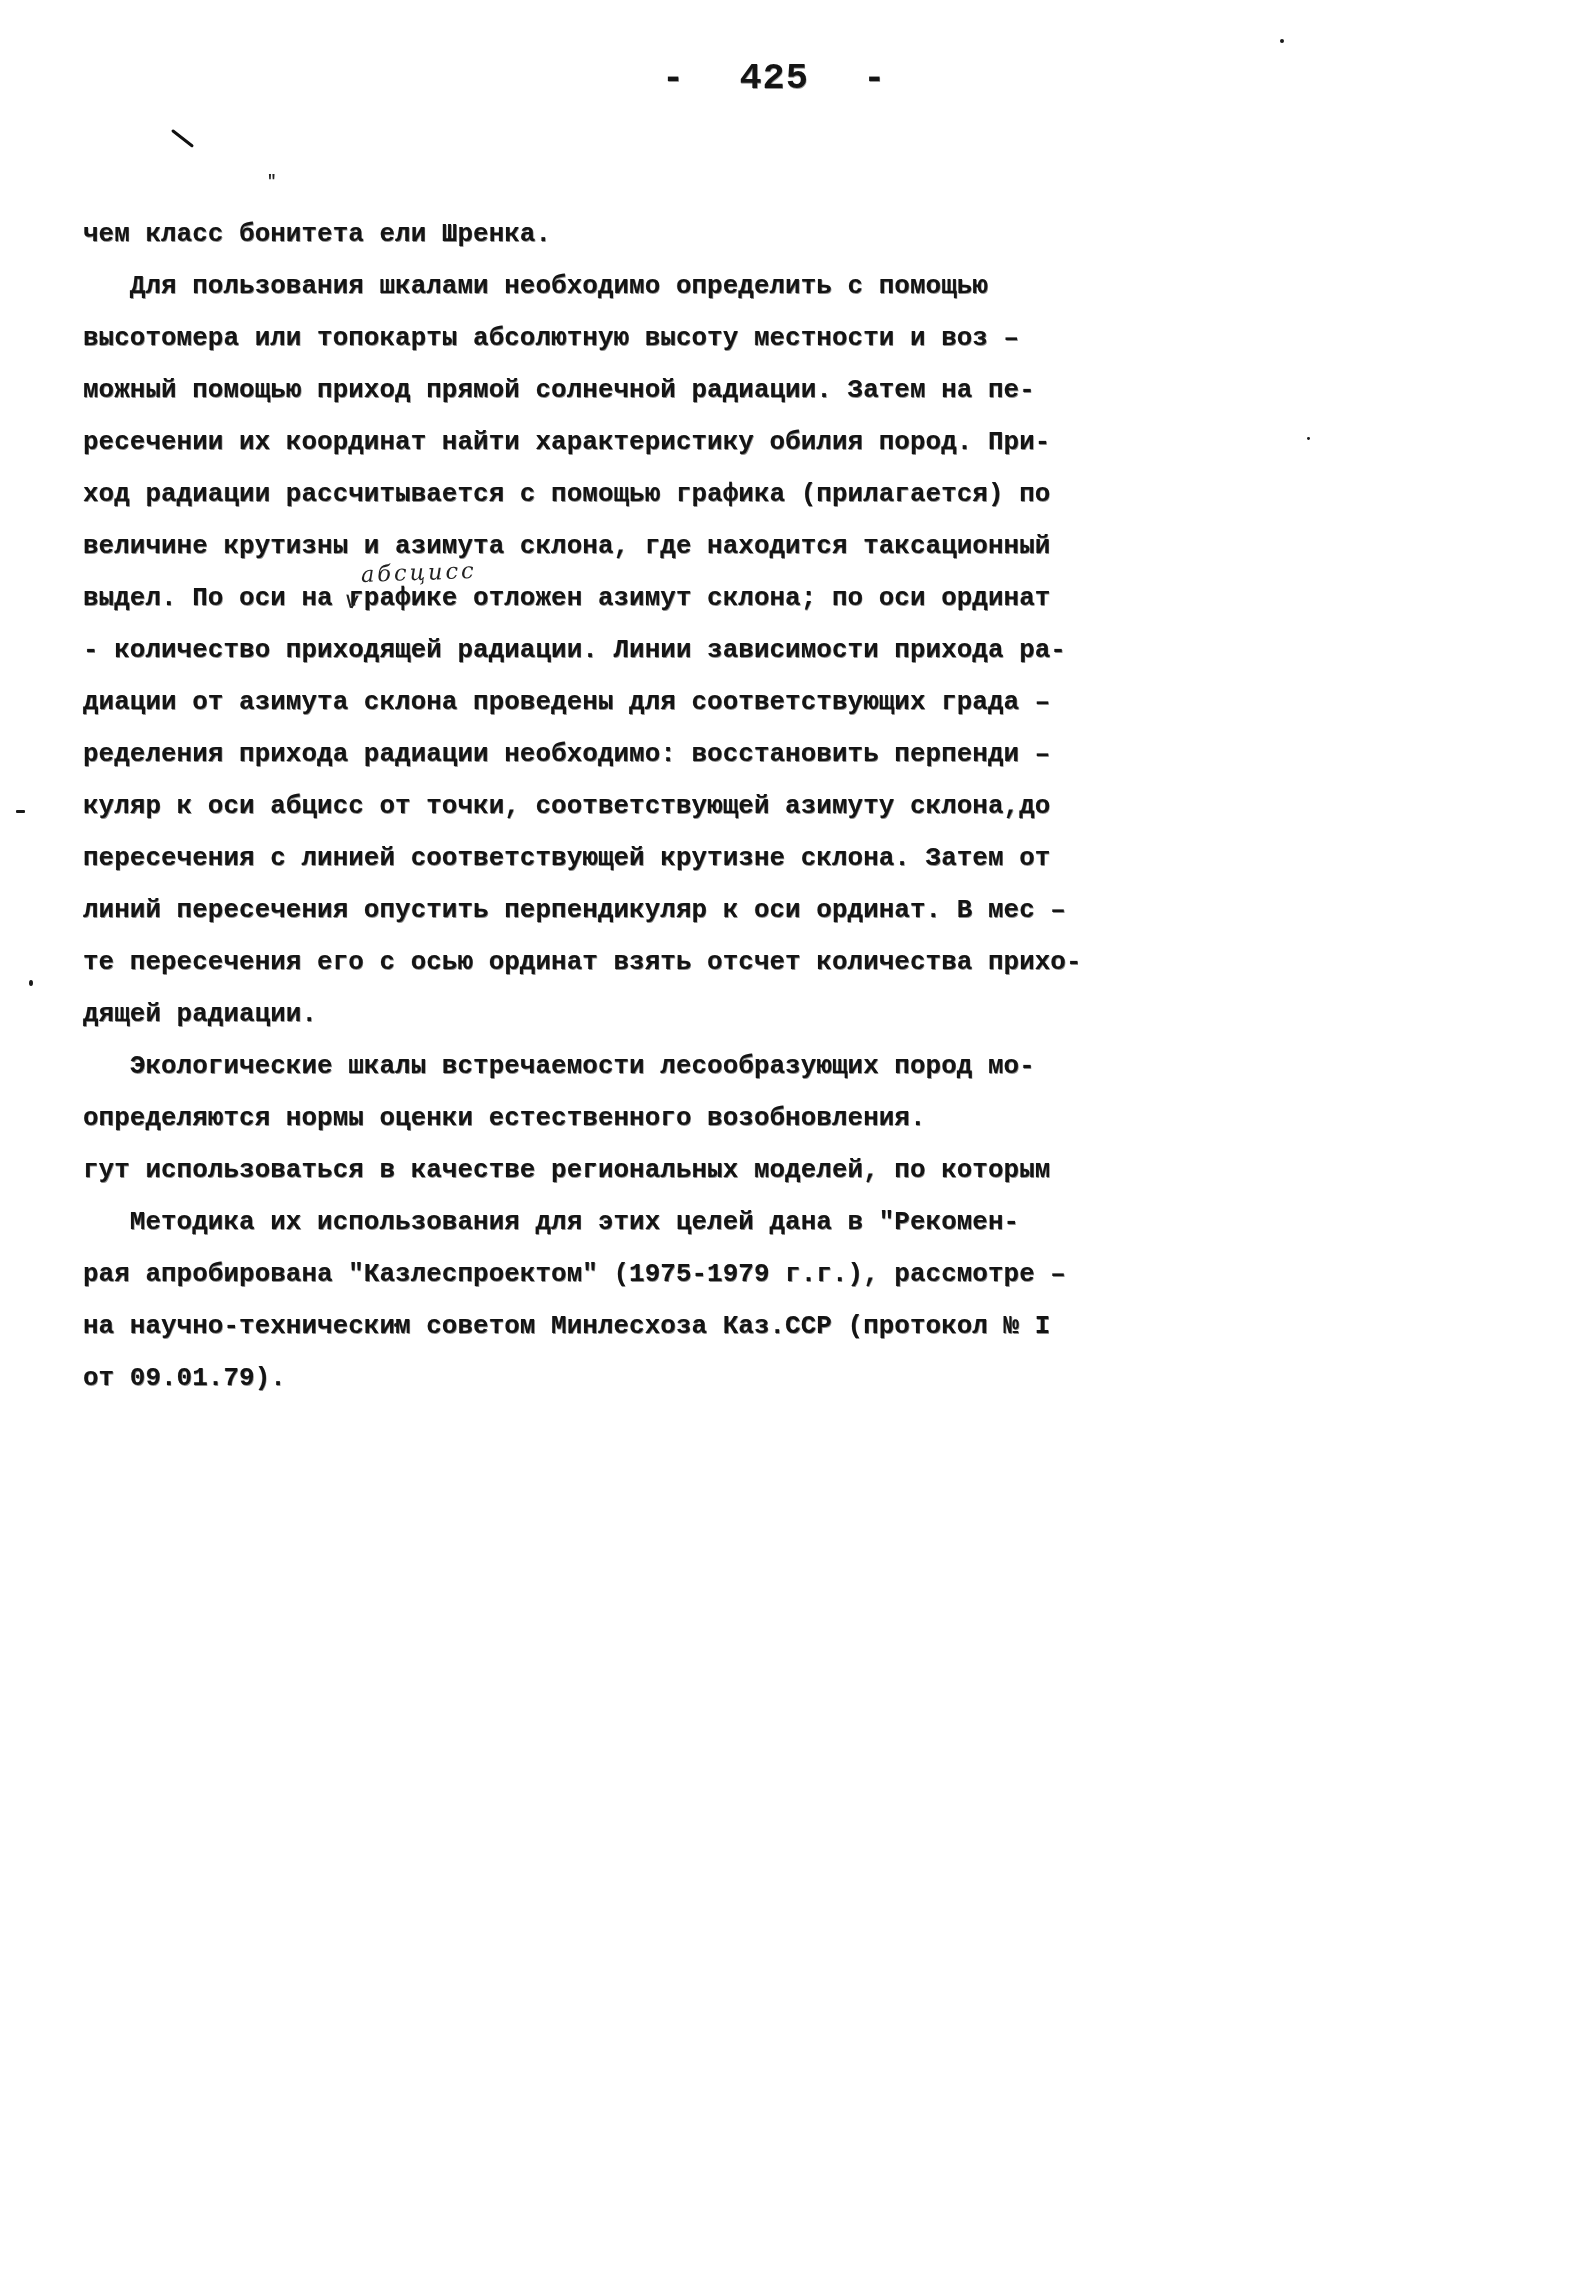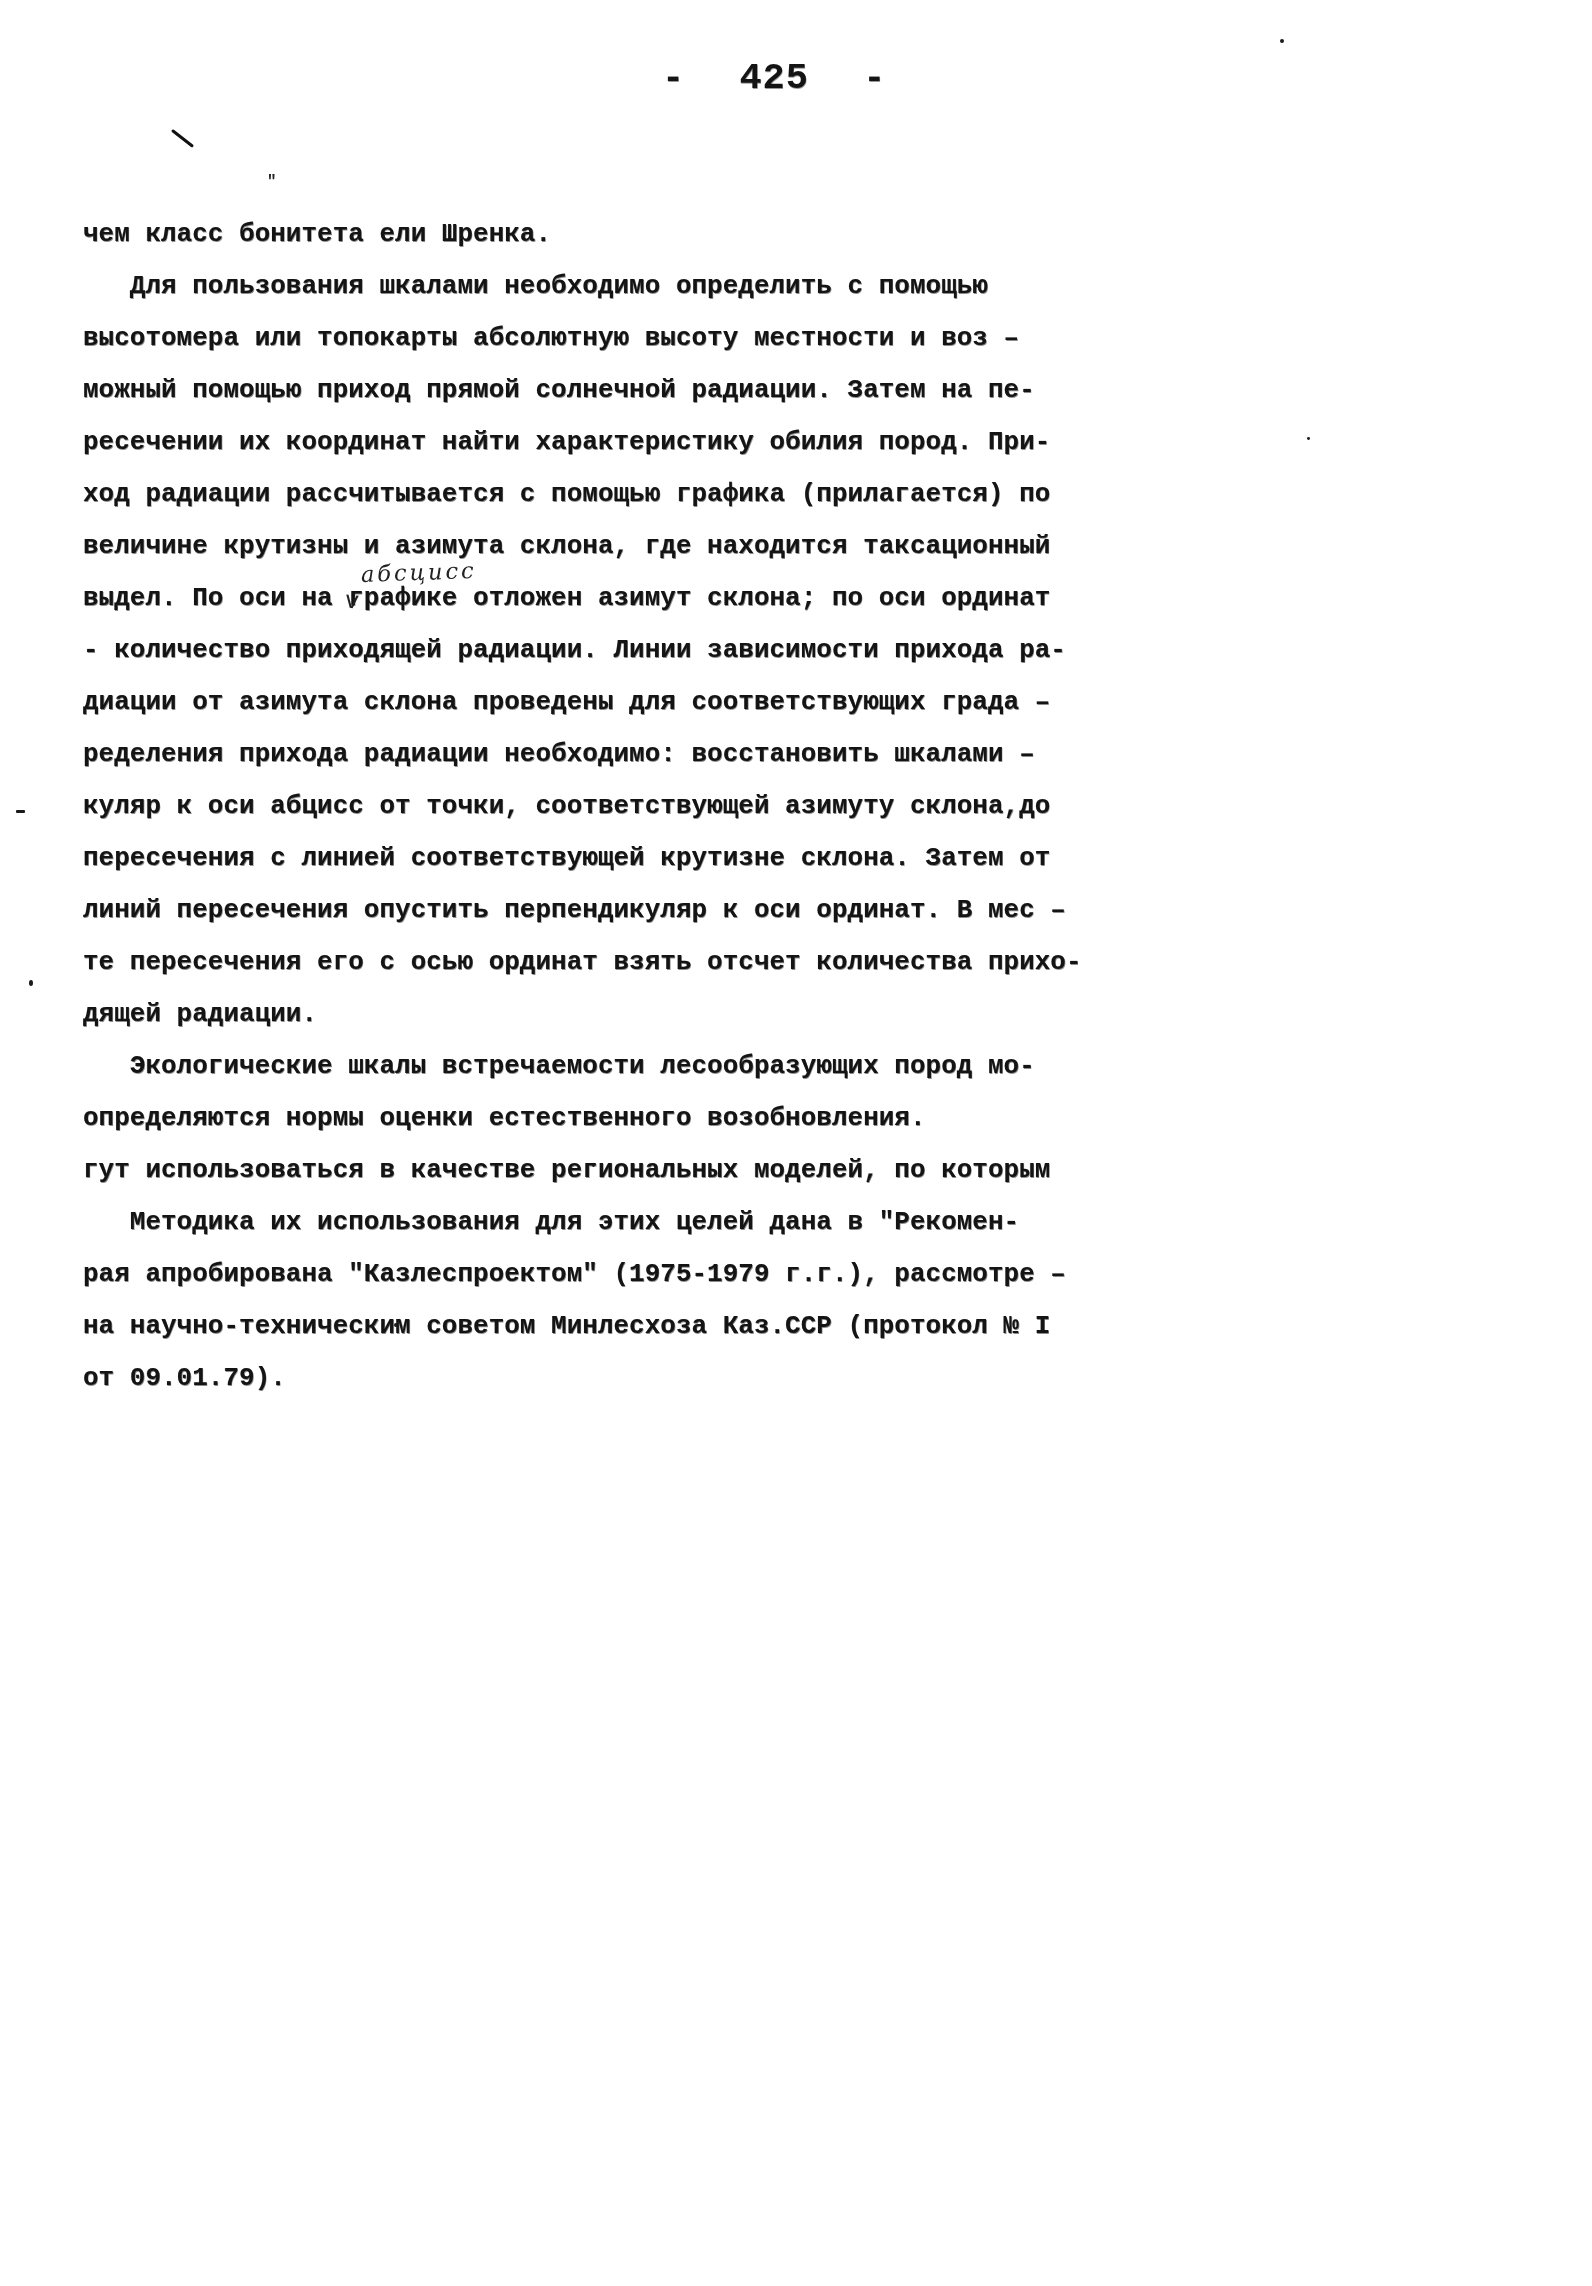--- a/index.html
+++ b/index.html
@@ -100,21 +100,21 @@
       <div class="line">чем класс бонитета ели Шренка.</div>
       <div class="line">   Для пользования шкалами необходимо определить с помощью</div>
       <div class="line">высотомера или топокарты абсолютную высоту местности и воз –</div>
       <div class="line">можный помощью приход прямой солнечной радиации. Затем на пе-</div>
       <div class="line">ресечении их координат найти характеристику обилия пород. При-</div>
       <div class="line">ход радиации рассчитывается с помощью графика (прилагается) по</div>
       <div class="line">величине крутизны и азимута склона, где находится таксационный</div>
       <div class="line">выдел. По оси на графике отложен азимут склона; по оси ординат</div>
       <div class="line">- количество приходящей радиации. Линии зависимости прихода ра-</div>
       <div class="line">диации от азимута склона проведены для соответствующих града –</div>
-      <div class="line">ределения прихода радиации необходимо: восстановить шкалами –</div>
+      <div class="line">ределения прихода радиации необходимо: восстановить перпенди –</div>
       <div class="line">куляр к оси абцисс от точки, соответствующей азимуту склона,до</div>
       <div class="line">пересечения с линией соответствующей крутизне склона. Затем от</div>
       <div class="line">линий пересечения опустить перпендикуляр к оси ординат. В мес –</div>
       <div class="line">те пересечения его с осью ординат взять отсчет количества прихо-</div>
       <div class="line">дящей радиации.</div>
       <div class="line">   Экологические шкалы встречаемости лесообразующих пород мо-</div>
       <div class="line">определяются нормы оценки естественного возобновления.</div>
       <div class="line">гут использоваться в качестве региональных моделей, по которым</div>
       <div class="line">   Методика их использования для этих целей дана в "Рекомен-</div>
       <div class="line">рая апробирована "Казлеспроектом" (1975-1979 г.г.), рассмотре –</div>

